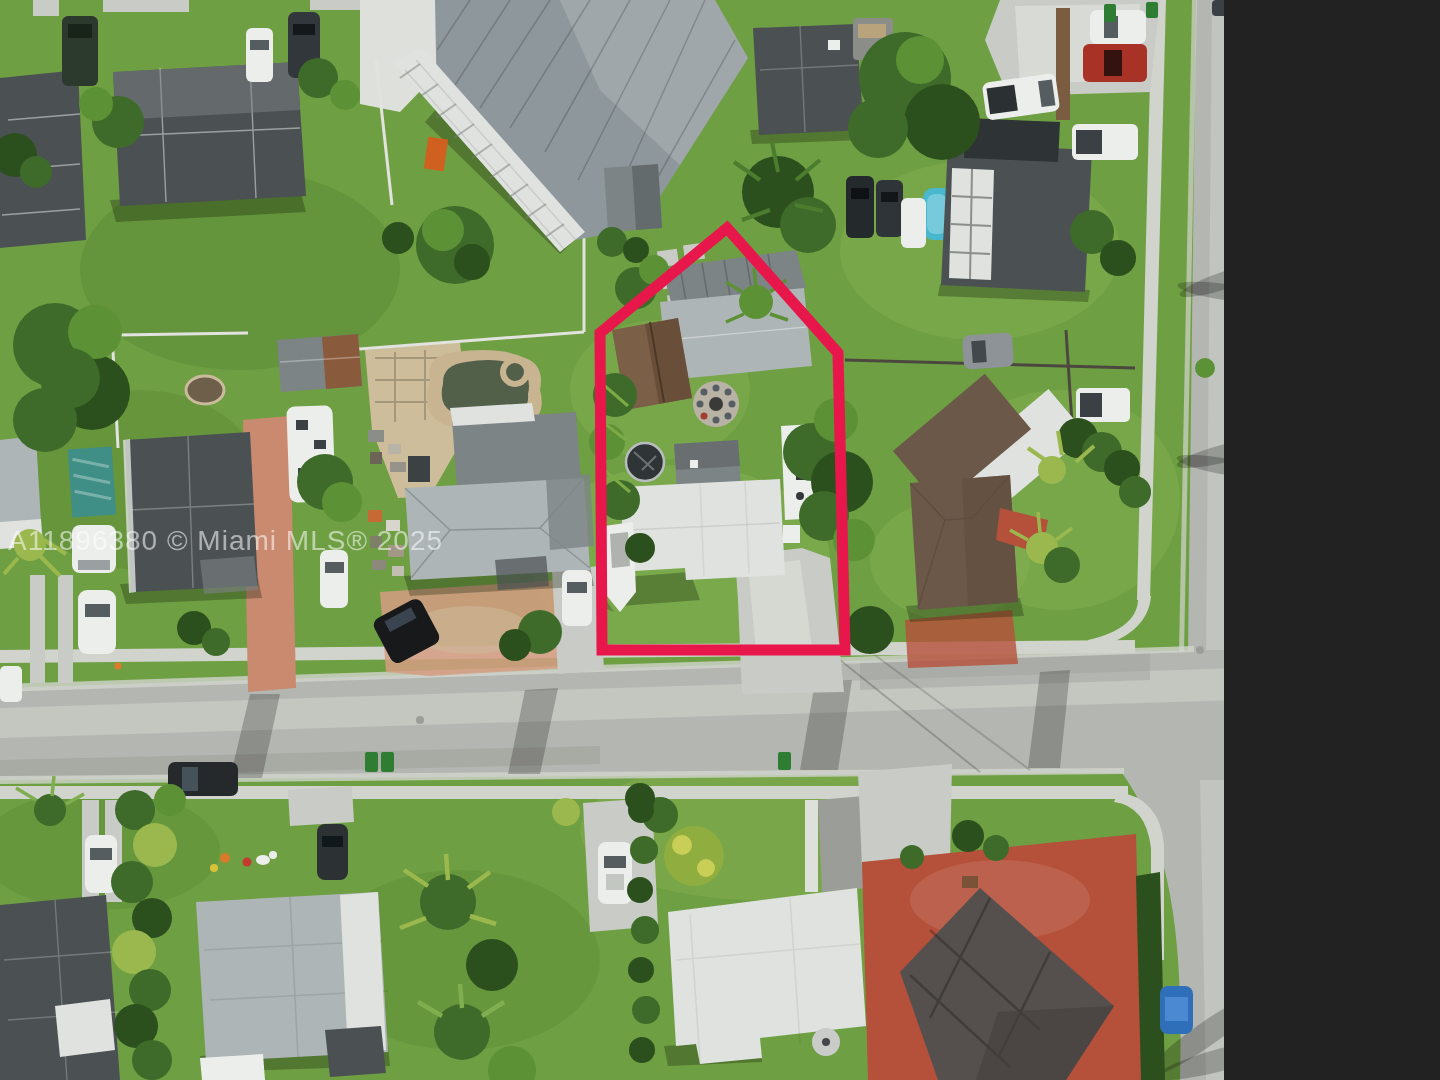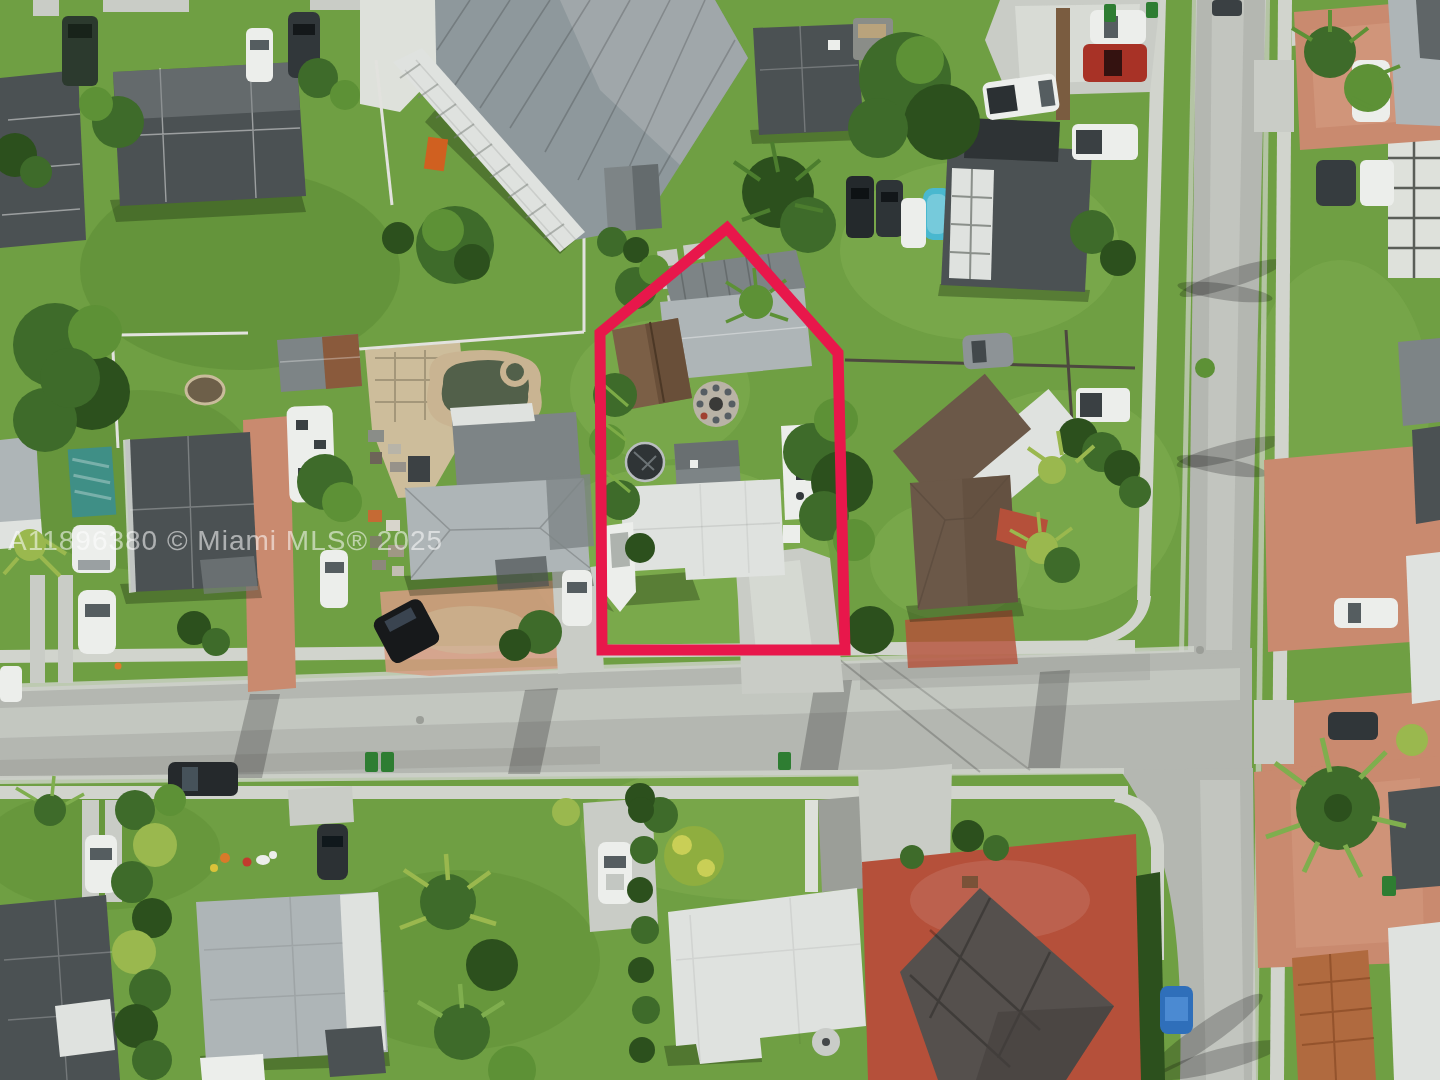--- a/index.html
+++ b/index.html
@@ -1,16 +1,16 @@
 <!DOCTYPE html>
 <html style="--grass: #6f9f43; --grass_light: #82b052; --grass_dark: #558530; --road: #b4b7b1; --road_worn: #c7cac4; --road_dark: #9b9e98; --sidewalk: #d1d4cd; --concrete: #c9ccc6; --concrete_bright: #dee1db; --paver: #c98a6f; --paver_light: #d69c82; --court: #b5503a; --roof_dark: #4b5153; --roof_mid: #7d8486; --roof_light: #aeb5b7; --roof_white: #dfe2df; --roof_metal: #8e989c; --roof_brown: #6b5848; --roof_shingle: #7b5f46; --roof_orange: #b06a3f; --tree: #3e6b2a; --tree_light: #5d9136; --tree_dark: #2c501d; --tree_yellow: #9ab84e; --water: #52604a; --stone: #c9b492; --sand: #cdbd9b; --pool: #49b8cf; --teal: #3f8f86; --white: #eceeeb; --red: #e8174b; --bin: #2e7d32;"><head>
 <meta charset="utf-8">
 <style>
   html,body{margin:0;padding:0;background:#222;}
-  .stage{width:1440px;height:1080px;position:relative;overflow:hidden;font-family:"Liberation Sans",sans-serif;}
+  .stage{width:1224px;height:1080px;position:relative;overflow:hidden;font-family:"Liberation Sans",sans-serif;}
   svg{display:block;}
   
   .grass{fill:var(--grass);} .grassL{fill:var(--grass_light);} .grassD{fill:var(--grass_dark);}
   .road{fill:var(--road);} .roadworn{fill:var(--road_worn);} .roaddark{fill:var(--road_dark);}
   .walk{fill:var(--sidewalk);} .conc{fill:var(--concrete);} .concB{fill:var(--concrete_bright);}
   .paver{fill:var(--paver);} .paverL{fill:var(--paver_light);} .court{fill:var(--court);}
   .roofdark{fill:var(--roof_dark);} .roofmid{fill:var(--roof_mid);} .rooflight{fill:var(--roof_light);}
   .roofwhite{fill:var(--roof_white);} .roofmetal{fill:var(--roof_metal);} .roofbrown{fill:var(--roof_brown);}
   .roofshingle{fill:var(--roof_shingle);} .rooforange{fill:var(--roof_orange);}
   .tree{fill:var(--tree);} .treeL{fill:var(--tree_light);} .treeD{fill:var(--tree_dark);} .treeY{fill:var(--tree_yellow);}

